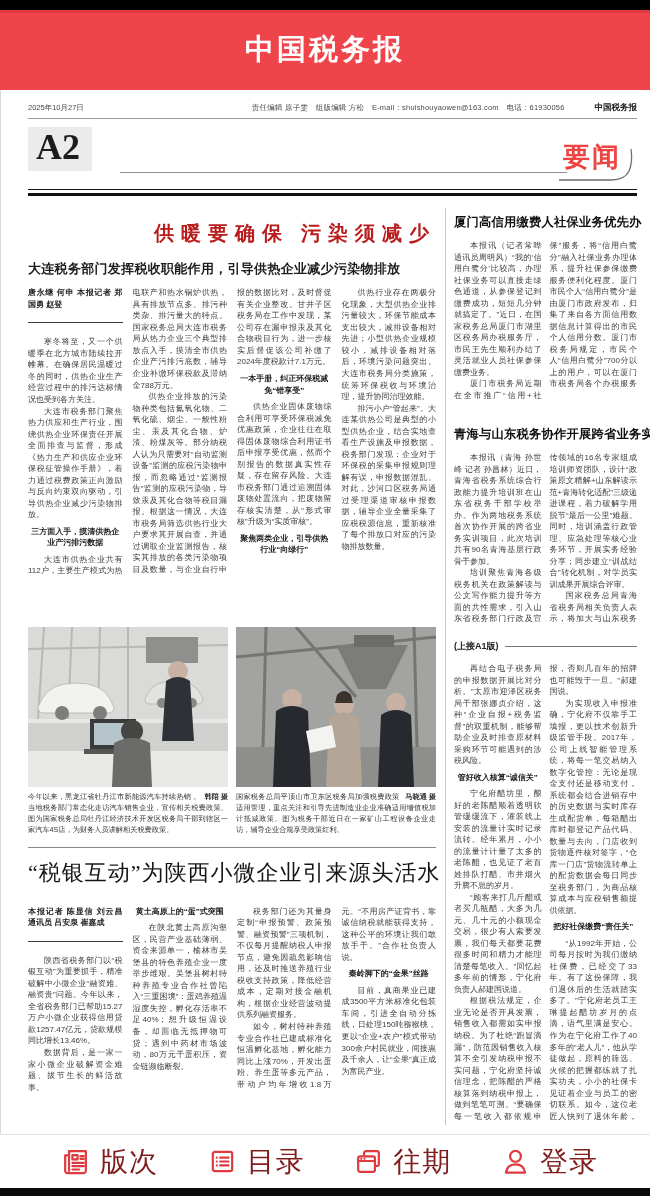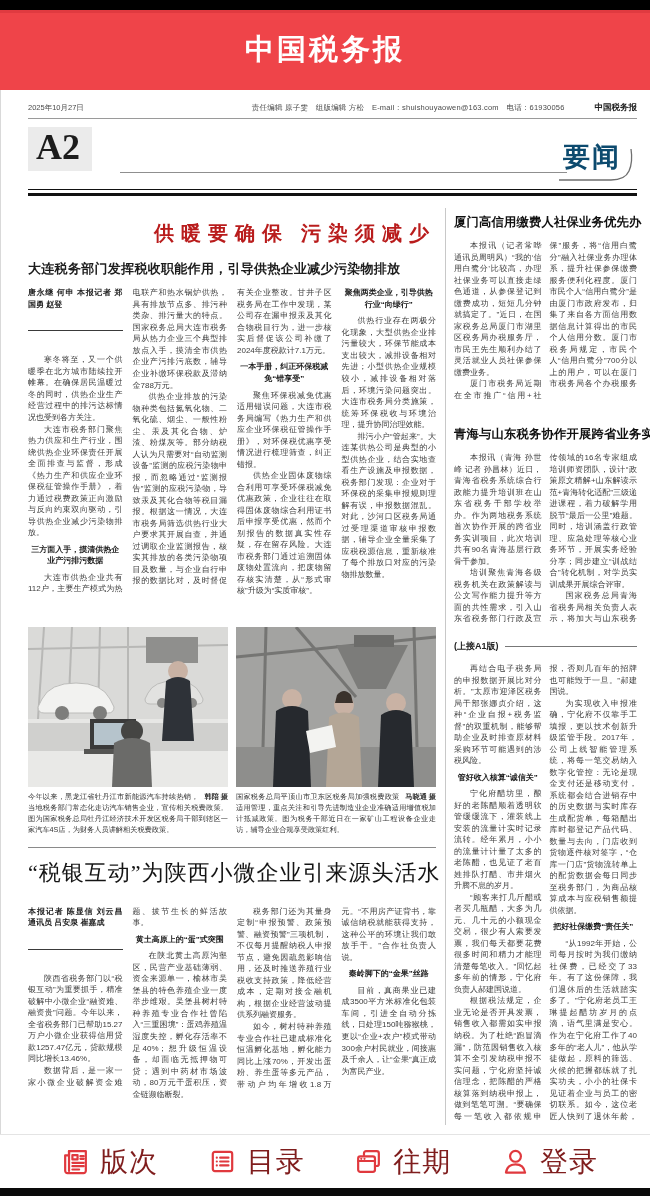--- a/index.html
+++ b/index.html
@@ -10,36 +10,36 @@
   .app-title{color:#fff;font-size:29px;font-weight:700;letter-spacing:3px;}
   
   .paper{height:1044px;background:#fff;padding:6px 13px 0 27px;box-sizing:border-box;border-left:1px solid #d9d9d9;position:relative;overflow:hidden;}
   .meta-row{display:flex;align-items:baseline;font-size:7.5px;color:#4a4a4a;padding:6px 0 4px 0;border-bottom:1px solid #9a9a9a;}
   .meta-date{flex:0 0 auto;}
   .meta-editors{margin-left:auto;margin-right:30px;letter-spacing:.2px;}
   .meta-masthead{font-weight:700;color:#222;font-size:8.5px;}
   .a2-row{position:relative;height:64px;margin-top:4px;}
   .page-no{position:absolute;left:0;top:4px;font-family:"Liberation Serif","DejaVu Serif",serif;font-size:36px;font-weight:700;color:#1c1c1c;background:#ebebeb;padding:1px 12px 3px 8px;line-height:1.1;}
   .a2-underline{position:absolute;left:92px;right:70px;bottom:14px;border-bottom:1px solid #8f8f8f;}
-  .section-label{position:absolute;right:16px;bottom:12px;font-family:"Liberation Serif","DejaVu Serif",serif;font-size:27px;font-weight:700;color:#0c4a6e;letter-spacing:2px;}
+  .section-label{position:absolute;right:16px;bottom:12px;font-family:"Liberation Serif","DejaVu Serif",serif;font-size:27px;font-weight:700;color:#ef4444;letter-spacing:2px;}
   .section-swoosh{position:absolute;right:0;bottom:2px;}
   .double-rule{margin-top:2px;border-top:1.5px solid #111;height:3px;border-bottom:3.5px solid #111;}
   .content{display:flex;margin-top:10px;}
   .main-col{width:408px;flex:0 0 auto;}
   .v-divider{width:1px;background:#c8c8c8;margin:2px 8px 0 9px;flex:0 0 auto;}
   .right-col{flex:1;min-width:0;}
   
   .headline1{font-family:"Liberation Serif","DejaVu Serif",serif;font-size:20px;font-weight:700;color:#b91c1c;letter-spacing:7px;text-align:right;margin-top:14px;white-space:nowrap;}
   .subhead1{font-size:13px;font-weight:700;color:#1d1d1d;margin-top:13px;letter-spacing:.3px;}
   .cols4{column-count:4;column-gap:10px;height:332px;overflow:hidden;font-size:8px;line-height:1.44;text-align:justify;color:#3c3c3c;margin-top:9px;}
   .cols4.bottom{height:206px;margin-top:8px;}
   .cols2{column-count:2;column-gap:8px;overflow:hidden;font-size:8px;line-height:1.44;text-align:justify;color:#3c3c3c;}
   .body-p{margin:0;text-indent:2em;}
   .col-subhead{font-weight:700;text-align:center;color:#1d1d1d;margin:5px 0;}
-  .byline-line{font-weight:700;color:#222;border-bottom:1.5px solid #3a3a3a;padding-bottom:20px;margin-bottom:23px;}
+  .byline-line{font-weight:700;color:#222;border-bottom:1.5px solid #3a3a3a;padding-bottom:12px;margin-bottom:13px;}
   .photos{display:flex;gap:8px;margin-top:8px;}
   .photo{width:200px;height:160px;overflow:hidden;background:#ddd;}
   .photo svg{display:block;}
   .captions{display:flex;gap:8px;margin-top:5px;}
   .caption{width:200px;font-size:7.2px;line-height:1.5;color:#333;text-align:justify;}
   .credit{font-weight:700;float:right;margin-left:6px;}
   .hr1{border-top:1px solid #8a8a8a;margin:11px 0 10px 0;}
   .headline2{font-family:"Liberation Serif","DejaVu Serif",serif;font-size:22px;font-weight:400;color:#141414;letter-spacing:1px;text-align:center;white-space:nowrap;margin-top:4px;}
   
   .r-headline{font-size:12.3px;font-weight:700;color:#101010;margin:8px 0 9px 0;letter-spacing:.2px;white-space:nowrap;text-align:right;}
@@ -92,21 +92,20 @@
         <h1 class="headline1">供暖要确保 污染须减少</h1>
         <div class="subhead1">大连税务部门发挥税收职能作用，引导供热企业减少污染物排放</div>
         <div class="cols4">
             <div class="byline-line">唐永继 何申 本报记者 郑国勇 赵登</div>
             <p class="body-p">寒冬将至，又一个供暖季在北方城市陆续拉开帷幕。在确保居民温暖过冬的同时，供热企业生产经营过程中的排污达标情况也受到各方关注。</p>
             <p class="body-p">大连市税务部门聚焦热力供应和生产行业，围绕供热企业环保责任开展全面排查与监督，形成《热力生产和供应企业环保税征管操作手册》，着力通过税费政策正向激励与反向约束双向驱动，引导供热企业减少污染物排放。</p>
             <div class="col-subhead">三方面入手，摸清供热企业产污排污数据</div>
             <p class="body-p">大连市供热企业共有112户，主要生产模式为热电联产和热水锅炉供热，具有排放节点多、排污种类杂、排污量大的特点。国家税务总局大连市税务局从热力企业三个典型排放点入手，摸清全市供热企业产污排污底数，辅导企业补缴环保税款及滞纳金788万元。</p>
             <p class="body-p">供热企业排放的污染物种类包括氮氧化物、二氧化硫、烟尘、一般性粉尘、汞及其化合物、炉渣、粉煤灰等。部分纳税人认为只需要对“自动监测设备”监测的应税污染物申报，而忽略通过“监测报告”监测的应税污染物，导致汞及其化合物等税目漏报。根据这一情况，大连市税务局筛选供热行业大户要求其开展自查，并通过调取企业监测报告，核实其排放的各类污染物项目及数量，与企业自行申报的数据比对，及时督促有关企业整改。甘井子区税务局在工作中发现，某公司存在漏申报汞及其化合物税目行为，进一步核实后督促该公司补缴了2024年度税款计7.1万元。</p>
             <div class="col-subhead">一本手册，纠正环保税减免“错享受”</div>
-            <p class="body-p">聚焦环保税减免优惠适用错误问题，大连市税务局编写《热力生产和供应企业环保税征管操作手册》，对环保税优惠享受情况进行梳理筛查，纠正错报。</p>
             <p class="body-p">供热企业固体废物综合利用可享受环保税减免优惠政策，企业往往在取得固体废物综合利用证书后申报享受优惠，然而个别报告的数据真实性存疑，存在留存风险。大连市税务部门通过追溯固体废物处置流向，把废物留存核实清楚，从“形式审核”升级为“实质审核”。</p>
             <div class="col-subhead">聚焦两类企业，引导供热行业“向绿行”</div>
             <p class="body-p">供热行业存在两极分化现象，大型供热企业排污量较大，环保节能成本支出较大，减排设备相对先进；小型供热企业规模较小，减排设备相对落后，环境污染问题突出。大连市税务局分类施策，统筹环保税收与环境治理，提升协同治理效能。</p>
             <p class="body-p">排污小户“管起来”。大连某供热公司是典型的小型供热企业，结合实地查看生产设施及申报数据，税务部门发现：企业对于环保税的采集申报规则理解有误，申报数据混乱。对此，沙河口区税务局通过受理渠道审核申报数据，辅导企业全量采集了应税税源信息，重新核准了每个排放口对应的污染物排放数量。</p>
           </div>
       </article>
 
       <div class="photos">
         <div class="photo">
           <svg width="200" height="160" viewBox="0 0 200 160">

